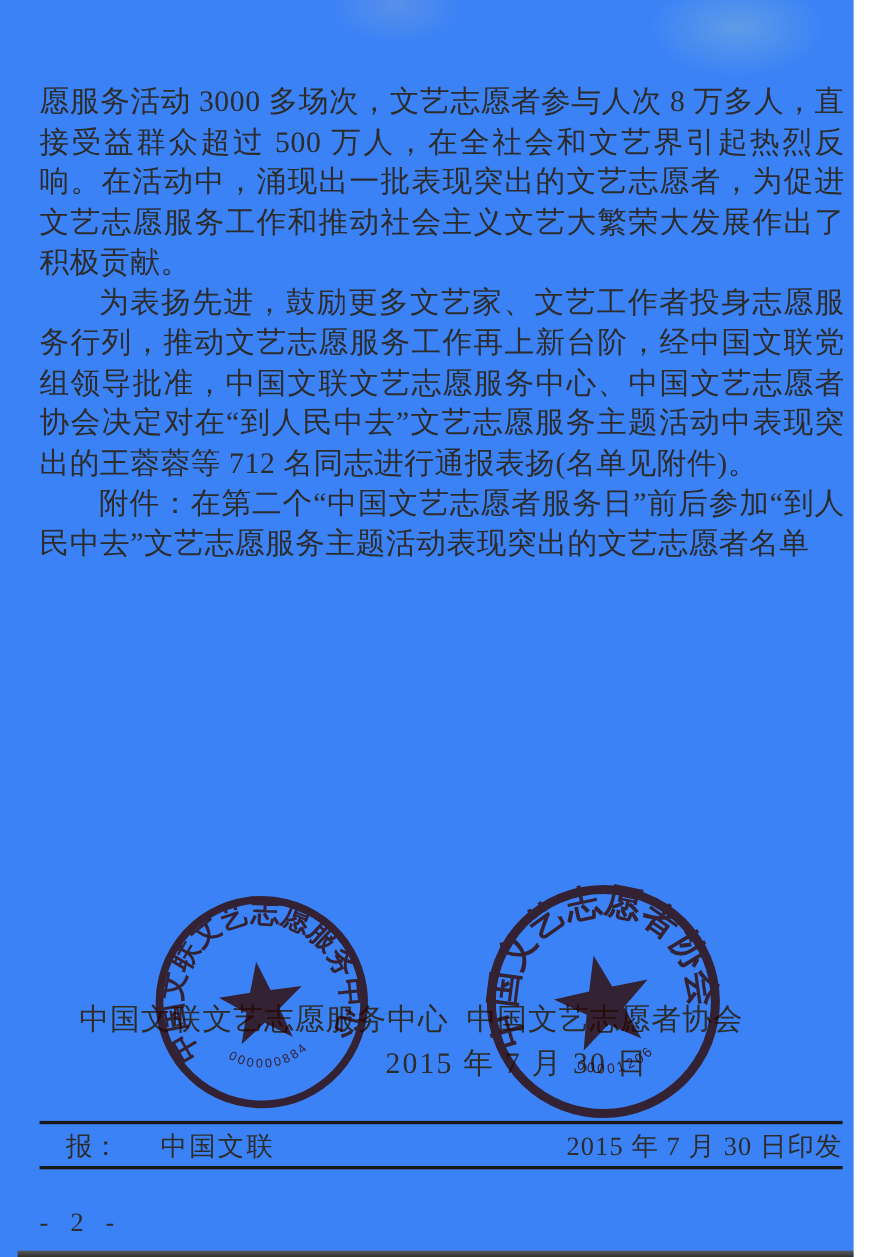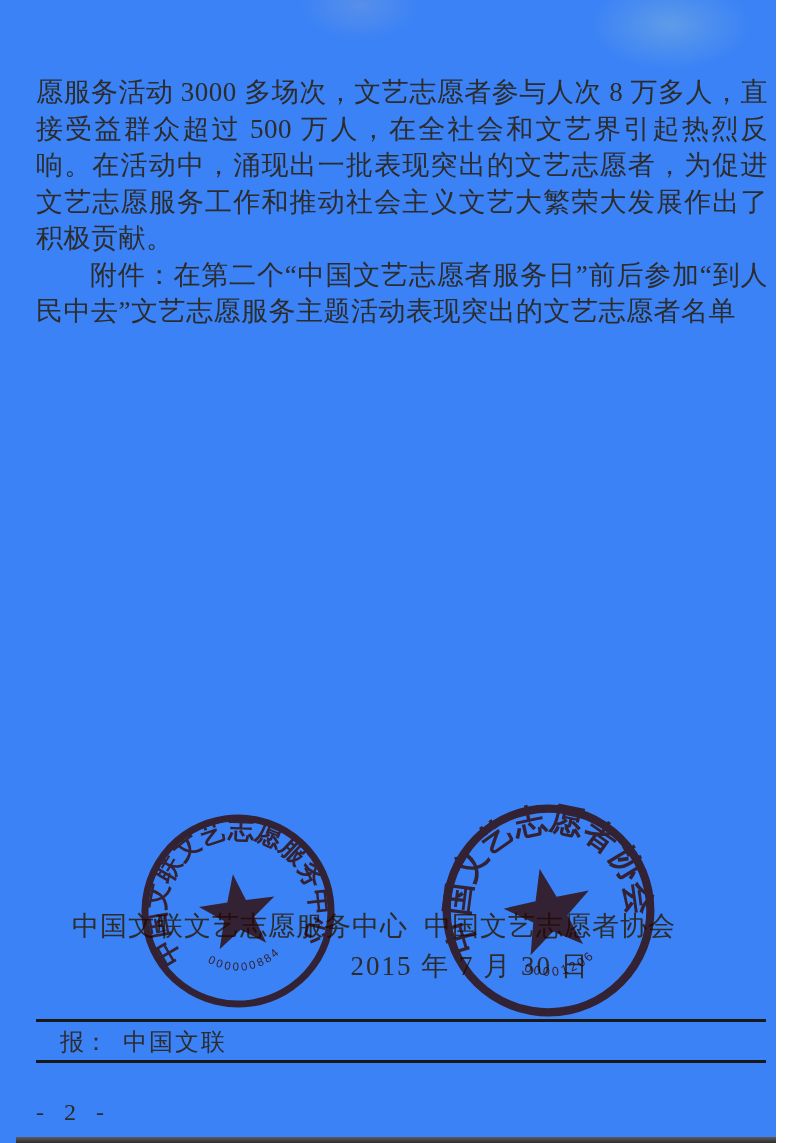--- a/index.html
+++ b/index.html
@@ -44,39 +44,40 @@
 
   .rule{position:absolute;left:36px;width:730px;height:3px;background:#191919;}
   .rule.top{top:1019px;}
   .rule.bottom{top:1060px;}
   .footer-row{
     position:absolute;left:36px;top:1026px;width:730px;
     display:flex;justify-content:space-between;align-items:center;
     font-size:24px;
   }
   .footer-left{padding-left:24px;display:flex;}
-  .footer-copy-to{margin-left:15px;letter-spacing:2px;}
+  .footer-copy-to{margin-left:38px;letter-spacing:2px;}
   .footer-right{letter-spacing:1px;white-space:nowrap;}
 
   .page-number{position:absolute;left:36px;top:1099px;font-size:24px;
     word-spacing:10px;letter-spacing:2px;}
 
   .scan-band{position:absolute;left:16px;right:0;bottom:0;height:6px;
     background:linear-gradient(#5a5a5a,#2e2e2e);}
 </style>
 </head>
 <body>
 
 <div class="page">
 
   <div class="smudge a"></div>
   <div class="smudge b"></div>
 
   <div class="body-text">
     <p>愿服务活动 3000 多场次，文艺志愿者参与人次 8 万多人，直接受益群众超过 500 万人，在全社会和文艺界引起热烈反响。在活动中，涌现出一批表现突出的文艺志愿者，为促进文艺志愿服务工作和推动社会主义文艺大繁荣大发展作出了积极贡献。</p>
+    <p class="indent">为表扬先进，鼓励更多文艺家、文艺工作者投身志愿服务行列，推动文艺志愿服务工作再上新台阶，经中国文联党组领导批准，中国文联文艺志愿服务中心、中国文艺志愿者协会决定对在“到人民中去”文艺志愿服务主题活动中表现突出的王蓉蓉等 712 名同志进行通报表扬(名单见附件)。</p>
     <p class="indent attachment">附件：在第二个“中国文艺志愿者服务日”前后参加“到人民中去”文艺志愿服务主题活动表现突出的文艺志愿者名单</p>
   </div>
 
   <div class="org-line">
     <span class="org-left">中国文联文艺志愿服务中心</span>
     <span class="org-right">中国文艺志愿者协会</span>
   </div>
   <div class="date-line">2015 年 7 月 30 日</div>
 
   <svg class="seal left" viewBox="0 0 200 200">
@@ -108,20 +109,21 @@
       <textPath href="#s1-num-arc" startOffset="50%" text-anchor="middle">100000120668</textPath>
     </text>
   </svg>
 
   <div class="rule top"></div>
   <div class="footer-row">
     <span class="footer-left">
       <span>报：</span>
       <span class="footer-copy-to">中国文联</span>
     </span>
+    <span class="footer-right">2015 年 7 月 30 日印发</span>
   </div>
   <div class="rule bottom"></div>
 
   <div class="page-number">- 2 -</div>
 
   <div class="scan-band"></div>
 
 </div>
 
 </body></html>

